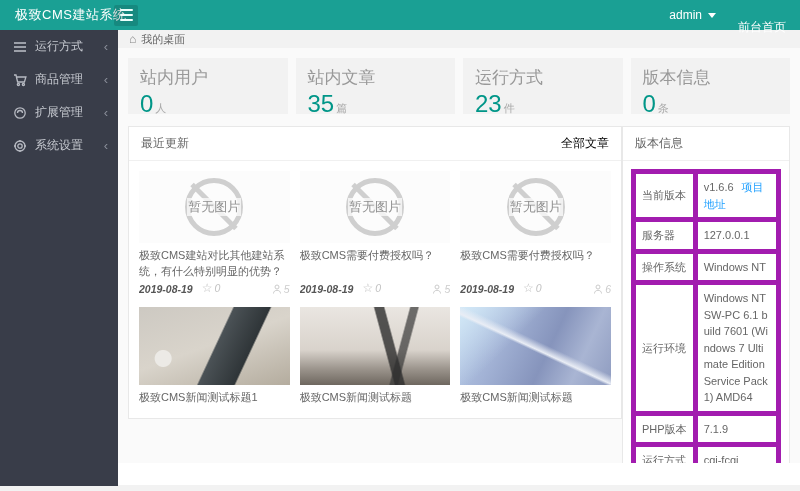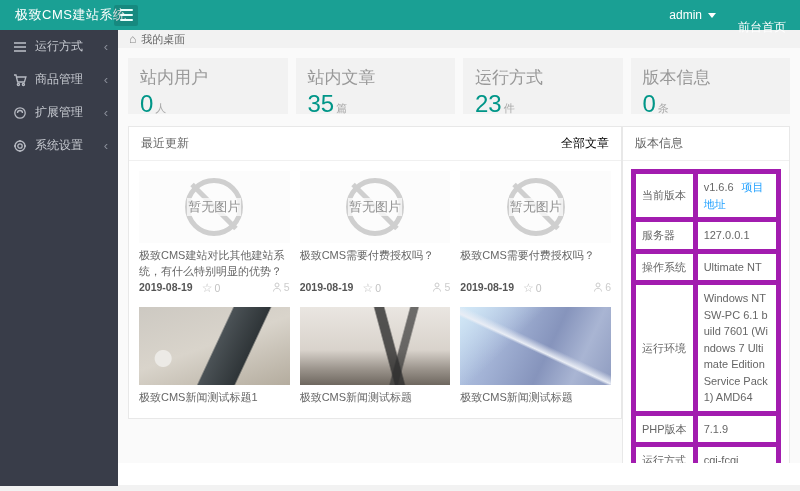--- a/index.html
+++ b/index.html
@@ -55,21 +55,21 @@
     display:flex; align-items:center; justify-content:space-between; }
   .all-link { color:#000000; cursor:pointer; text-decoration:none; font-size:12px;text-align:right; }
 
   .panel-recent { flex:1; height:293px; overflow:hidden; }
   .articles { display:grid; grid-template-columns:repeat(3,1fr); gap:10px; padding:10px; grid-auto-rows:126px; }
   .article { display:flex; flex-direction:column; overflow:hidden; cursor:pointer; }
   .thumb { height:72px; flex:0 0 auto; position:relative; overflow:hidden; background:#fcfcfc; }
   .thumb.photo { height:78px; }
   .a-title { font-size:11px; color:#666; line-height:1.45; margin-top:5px;
     display:-webkit-box; -webkit-line-clamp:2; -webkit-box-orient:vertical; overflow:hidden; }
-  .a-meta { margin-top:auto; display:flex; align-items:flex-start; font-size:10.5px; padding-bottom:2px; }
+  .a-meta { margin-top:auto; display:flex; align-items:flex-end; font-size:10.5px; padding-bottom:2px;font-style:italic; }
   .a-date { color:#555; font-weight:bold; }
   .a-star { margin-left:9px; color:#c2c2c2; display:flex; align-items:center; gap:2px; }
   .a-star .glyph { font-size:12px; }
   .a-views { margin-left:auto; color:#ccc; display:flex; align-items:center; gap:2px; }
   .a-views svg { width:10px; height:10px; display:block; }
 
   
   .no-sign { position:absolute; top:50%; left:50%; width:58px; height:58px;
     transform:translate(-50%,-50%); }
   .no-sign .ring { position:absolute; inset:0; border:5px solid #cfcfcf; border-radius:50%; }
@@ -346,21 +346,21 @@
                   <tr>
                     <td class="lbl">当前版本</td>
                     <td class="val"><span>v1.6.6</span><span class="proj-link">项目地址</span></td>
                   </tr>
                   <tr>
                     <td class="lbl">服务器</td>
                     <td class="val">127.0.0.1</td>
                   </tr>
                   <tr>
                     <td class="lbl">操作系统</td>
-                    <td class="val">Ultimate NT</td>
+                    <td class="val">Windows NT</td>
                   </tr>
                   <tr>
                     <td class="lbl">运行环境</td>
                     <td class="val">Windows NT SW-PC 6.1 build 7601 (Windows 7 Ultimate Edition Service Pack 1) AMD64</td>
                   </tr>
                   <tr>
                     <td class="lbl">PHP版本</td>
                     <td class="val">7.1.9</td>
                   </tr>
                   <tr>

